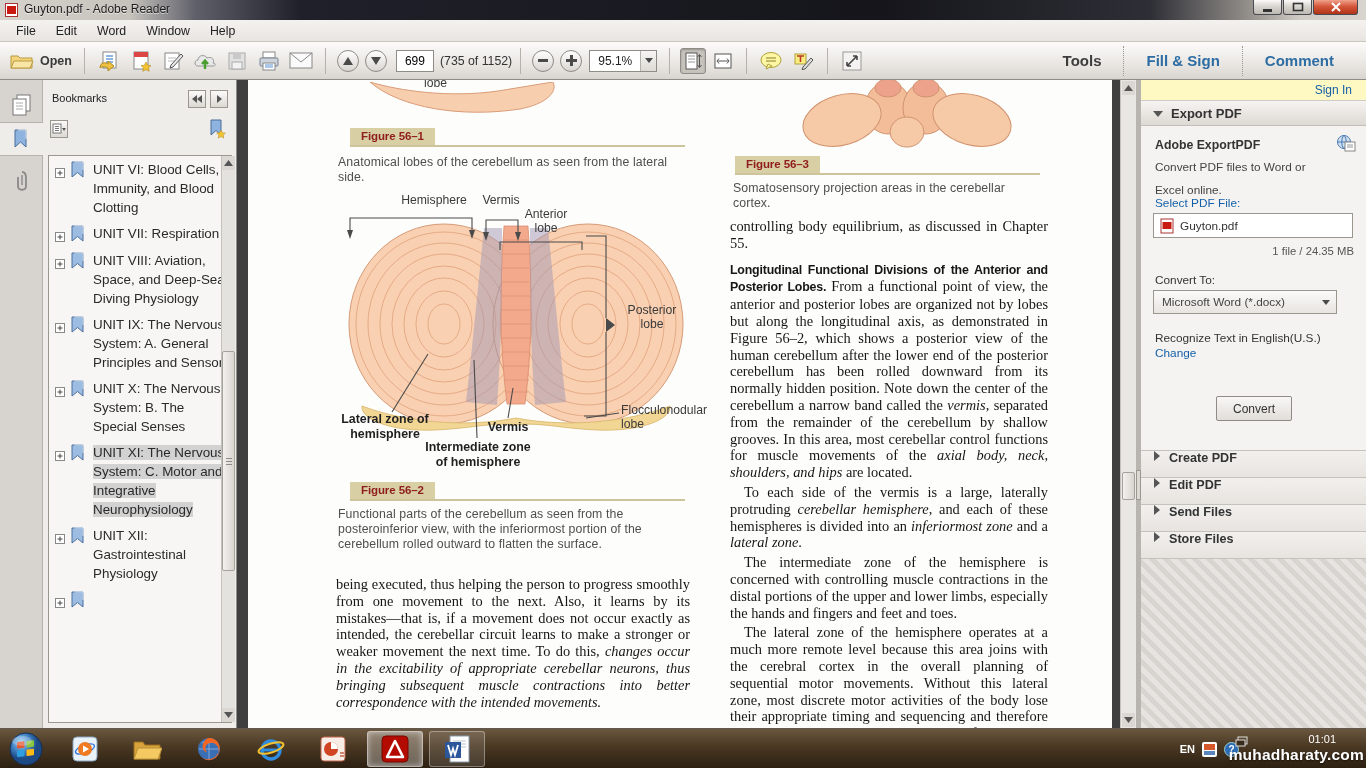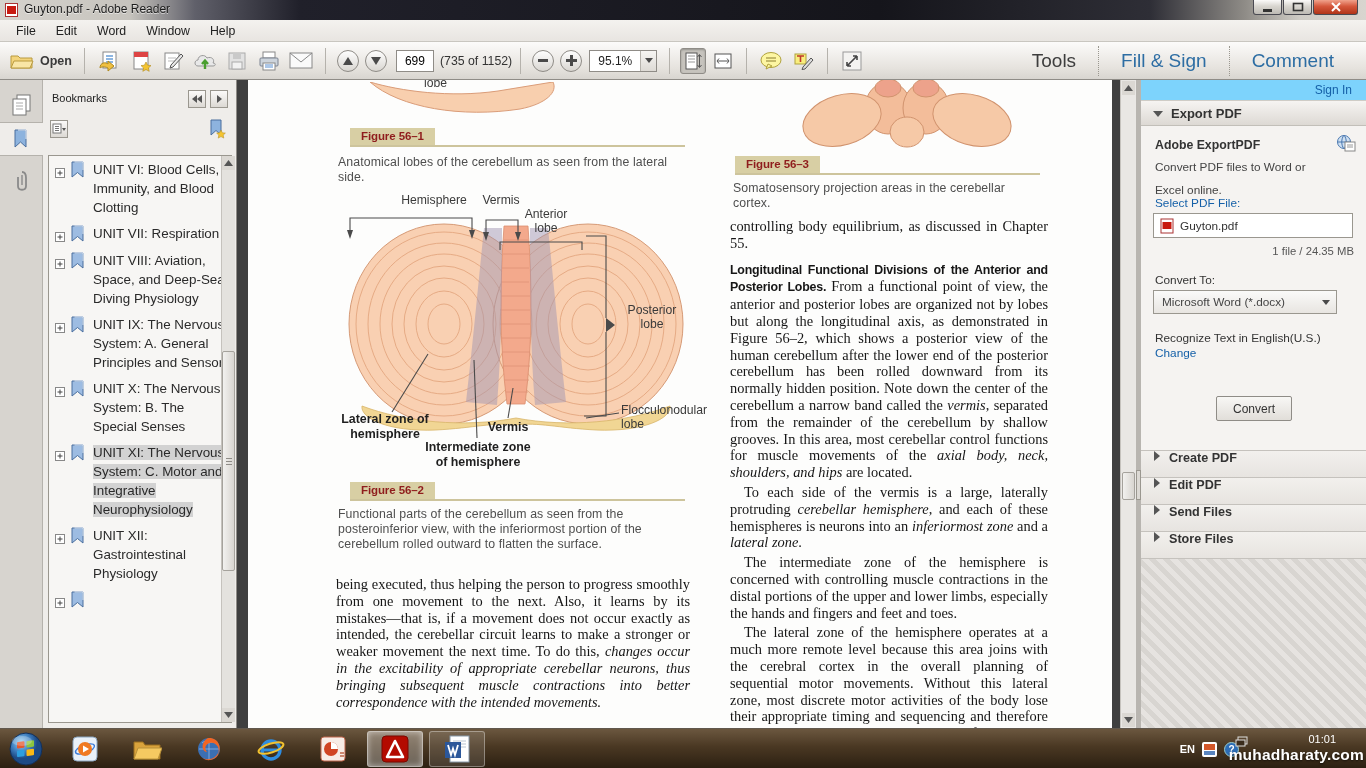--- a/index.html
+++ b/index.html
@@ -37,21 +37,21 @@
   .plus { position:relative; width:11px; height:11px; }
   .plus:before { content:""; position:absolute; left:0; top:4px; width:11px; height:3px; background:#4a4a4a; }
   .plus:after { content:""; position:absolute; left:4px; top:0; width:3px; height:11px; background:#4a4a4a; }
   #zoom-box { display:flex; align-items:center; height:22px; border:1px solid #8f8c87; background:#fff; margin:0 4px; }
   #zoom-box .zval { font-size:12px; color:#222; padding:0 8px; min-width:42px; }
   #zoom-box .zbtn { width:16px; height:100%; border-left:1px solid #b5b2ac; background:linear-gradient(#f6f5f3,#dddad5); display:flex; align-items:center; justify-content:center; }
   .tri-dn-s { width:0; height:0; border-left:4px solid transparent; border-right:4px solid transparent; border-top:5px solid #4a4a4a; }
   .view-btn { width:26px; height:26px; border-radius:3px; margin:0 2px; display:flex; align-items:center; justify-content:center; }
   .view-btn.pressed { background:#c6c3bd; border:1px solid #8f8c87; box-shadow:inset 0 1px 2px rgba(0,0,0,.25); }
   #tb-right { margin-left:auto; display:flex; align-items:center; height:100%; }
-  .tb-tab { font-size:19px; font-weight:normal; padding:0 22px; }
+  .tb-tab { font-size:15px; font-weight:bold; padding:0 22px; }
   .tb-tab.dark { color:#3d3d3d; }
   .tb-tab.blue { color:#2d6da3; }
   .dot-sep { width:1px; height:30px; border-left:1px dotted #9a978f; }
 
   
   #main { position:absolute; left:0; top:80px; width:1366px; height:648px; }
 
   
   #iconstrip { position:absolute; left:0; top:0; width:43px; height:648px; background:#d7d4cf; border-right:1px solid #b5b2ac; }
   .strip-ico { position:absolute; left:0; width:43px; height:34px; display:flex; align-items:center; justify-content:center; }
@@ -97,21 +97,21 @@
   .diag-lbl.left { text-align:left; }
 
   
   #docscroll { position:absolute; left:1120px; top:0; width:16px; height:648px; background:#e9e7e4; border-left:1px solid #c5c2bd; }
   
   #splitter { position:absolute; left:1136px; top:0; width:5px; height:648px; background:#b8b5b0; }
   #splitter .grip { position:absolute; left:0; top:390px; width:5px; height:30px; background:#dcd9d4; border:1px solid #9a978f; }
 
   
   #rightpanel { position:absolute; left:1141px; top:0; width:225px; height:648px; background:#f5f3f1; }
-  #signin-row { position:absolute; left:0; top:0; width:100%; height:20px; background:#7dd3fc; }
+  #signin-row { position:absolute; left:0; top:0; width:100%; height:20px; background:#fef9c3; }
   #signin-link { position:absolute; right:14px; top:3px; font-size:12px; color:#1560a8; }
   #export-header { position:absolute; left:0; top:20px; width:100%; height:26px; background:linear-gradient(#f6f4f2,#ddd9d4); border-top:1px solid #cfccc6; border-bottom:1px solid #c2bfb9; }
   #export-header .cap { position:absolute; left:30px; top:5px; font-size:13px; font-weight:bold; color:#333; }
   .tri-dn-m { width:0; height:0; border-left:5px solid transparent; border-right:5px solid transparent; border-top:6px solid #555; position:absolute; left:12px; top:10px; }
   .tri-r-m { width:0; height:0; border-top:5px solid transparent; border-bottom:5px solid transparent; border-left:6px solid #555; }
   .ep-txt { position:absolute; font-size:11.8px; color:#333; }
   .ep-blue { color:#1560a8; }
   #ep-filebox { position:absolute; left:12px; top:133px; width:200px; height:25px; background:#fff; border:1px solid #9a978f; display:flex; align-items:center; padding-left:6px; }
   #ep-filebox .fn { font-size:11.8px; color:#333; margin-left:6px; }
   #ep-select { position:absolute; left:12px; top:210px; width:184px; height:24px; border:1px solid #9a978f; background:linear-gradient(#fafaf9,#e8e5e1); display:flex; align-items:center; }
@@ -585,21 +585,21 @@
         </svg>
         <div class="fig-header" style="left:487px; top:74px; width:305px;">
           <span class="fig-label">Figure 56–3</span>
         </div>
         <div class="fig-caption" style="left:485px; top:101px; width:312px;">Somatosensory projection areas in the cerebellar cortex.</div>
 
         <div id="right-col-text" class="serif-text">
 
         <p class="para"><span>controlling body equilibrium, as discussed in Chapter 55.</span></p>
             <p class="para headed"><span class="seg-b">Longitudinal Functional Divisions of the Anterior and Posterior Lobes.</span><span>  From a functional point of view, the anterior and posterior lobes are organized not by lobes but along the longitudinal axis, as demonstrated in Figure 56–2, which shows a posterior view of the human cerebellum after the lower end of the posterior cerebellum has been rolled downward from its normally hidden position. Note down the center of the cerebellum a narrow band called the </span><span class="seg-i">vermis</span><span>, separated from the remainder of the cerebellum by shallow grooves. In this area, most cerebellar control functions for muscle movements of the </span><span class="seg-i">axial body, neck, shoulders, and hips</span><span> are located.</span></p>
-            <p class="para indent"><span>To each side of the vermis is a large, laterally protruding </span><span class="seg-i">cerebellar hemisphere</span><span>, and each of these hemispheres is neurons into an </span><span class="seg-i">inferiormost zone</span><span> and a </span><span class="seg-i">lateral zone</span><span>.</span></p>
+            <p class="para indent"><span>To each side of the vermis is a large, laterally protruding </span><span class="seg-i">cerebellar hemisphere</span><span>, and each of these hemispheres is divided into an </span><span class="seg-i">inferiormost zone</span><span> and a </span><span class="seg-i">lateral zone</span><span>.</span></p>
             <p class="para indent"><span>The intermediate zone of the hemisphere is concerned with controlling muscle contractions in the distal portions of the upper and lower limbs, especially the hands and fingers and feet and toes.</span></p>
             <p class="para indent"><span>The lateral zone of the hemisphere operates at a much more remote level because this area joins with the cerebral cortex in the overall planning of sequential motor movements. Without this lateral zone, most discrete motor activities of the body lose their appropriate timing and sequencing and therefore become incoordinate, as we discuss more fully later.</span></p>
           </div>
       </div>
     </div>
 
     <div id="docscroll">
       <div class="sb-arrow" style="top:1px; left:1px;">
           <svg width="9" height="6">
             <path d="M0,6 L4.5,0 L9,6 Z" fill="#555"></path>

